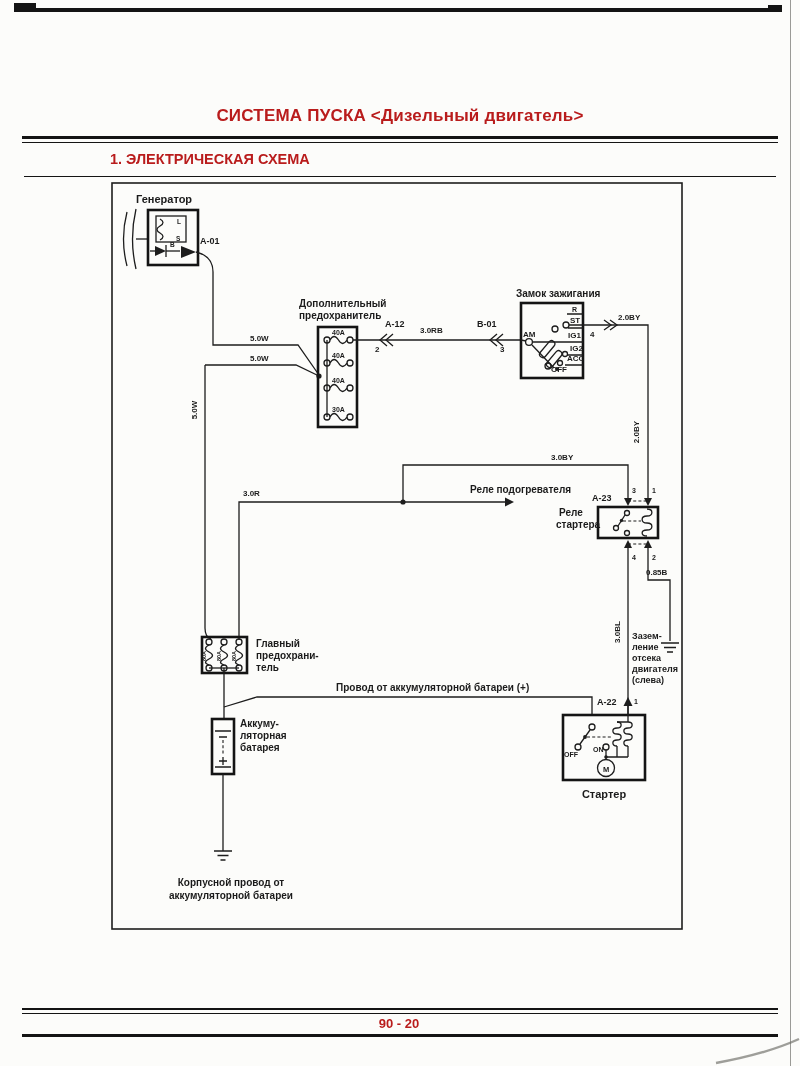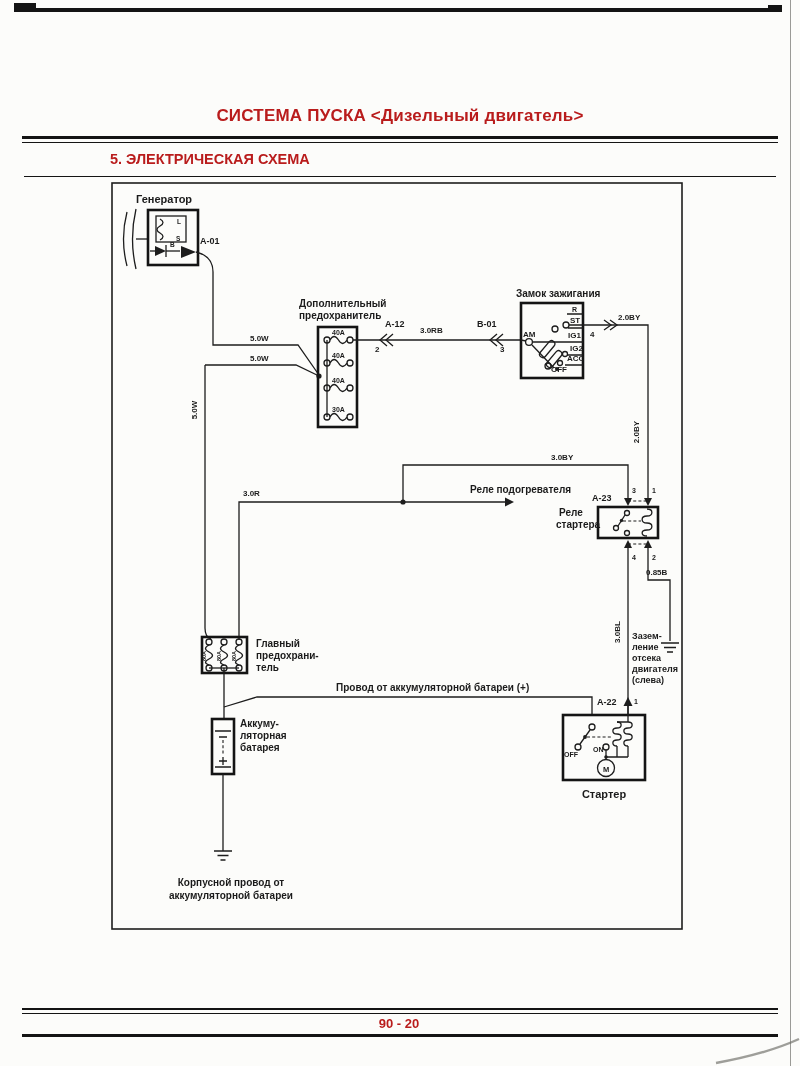--- a/index.html
+++ b/index.html
@@ -23,21 +23,21 @@
 
   <div class="rule" style="left:22px;top:8px;width:756px;height:4px;"></div>
   <div class="rule" style="left:14px;top:3px;width:22px;height:9px;"></div>
   <div class="rule" style="left:768px;top:5px;width:14px;height:7px;"></div>
   <div class="abs" style="left:790px;top:0;width:1px;height:1066px;background:#9a9a96;"></div>
 
   <div class="abs title" style="top:106px;">СИСТЕМА ПУСКА &lt;Дизельный двигатель&gt;</div>
   <div class="rule" style="left:22px;top:136px;width:756px;height:3px;"></div>
   <div class="rule" style="left:22px;top:142px;width:756px;height:1px;"></div>
 
-  <div class="abs heading" style="top:151px;">5. ЭЛЕКТРИЧЕСКАЯ СХЕМА</div>
+  <div class="abs heading" style="top:151px;">1. ЭЛЕКТРИЧЕСКАЯ СХЕМА</div>
   <div class="rule" style="left:24px;top:176px;width:752px;height:1px;"></div>
 
   <svg class="abs" style="left:0;top:0;" width="800" height="1066" viewBox="0 0 800 1066">
 
     <rect x="112" y="183" width="570" height="746" fill="none" stroke="#1d1d1d" stroke-width="1.6"></rect>
 
     <g>
       <text x="136" y="203" font-size="11">Генератор</text>
       <path class="ln" d="M127,212 Q120,239 127,266" stroke-width="2"></path>
       <path class="ln" d="M136,209 Q129,239 136,269" stroke-width="2"></path>

